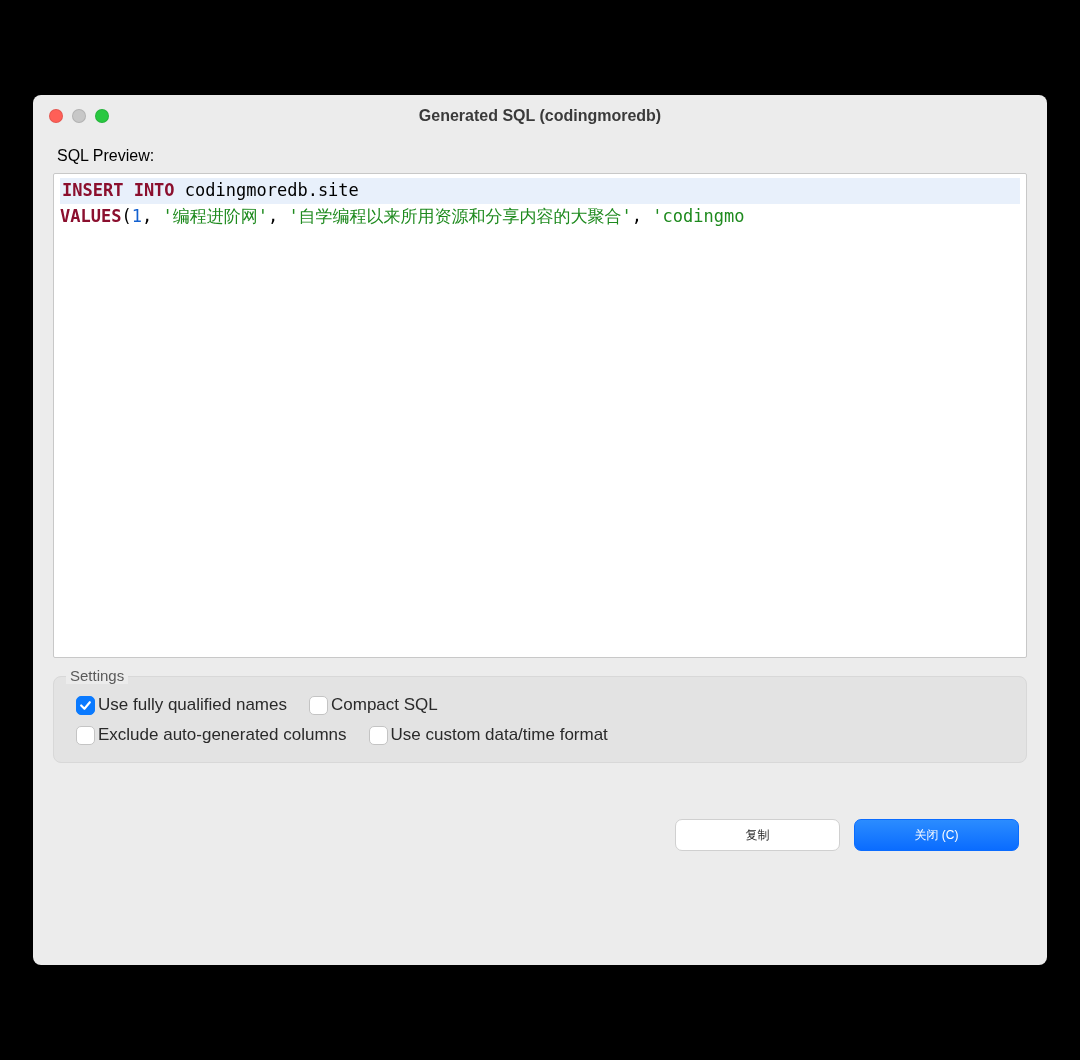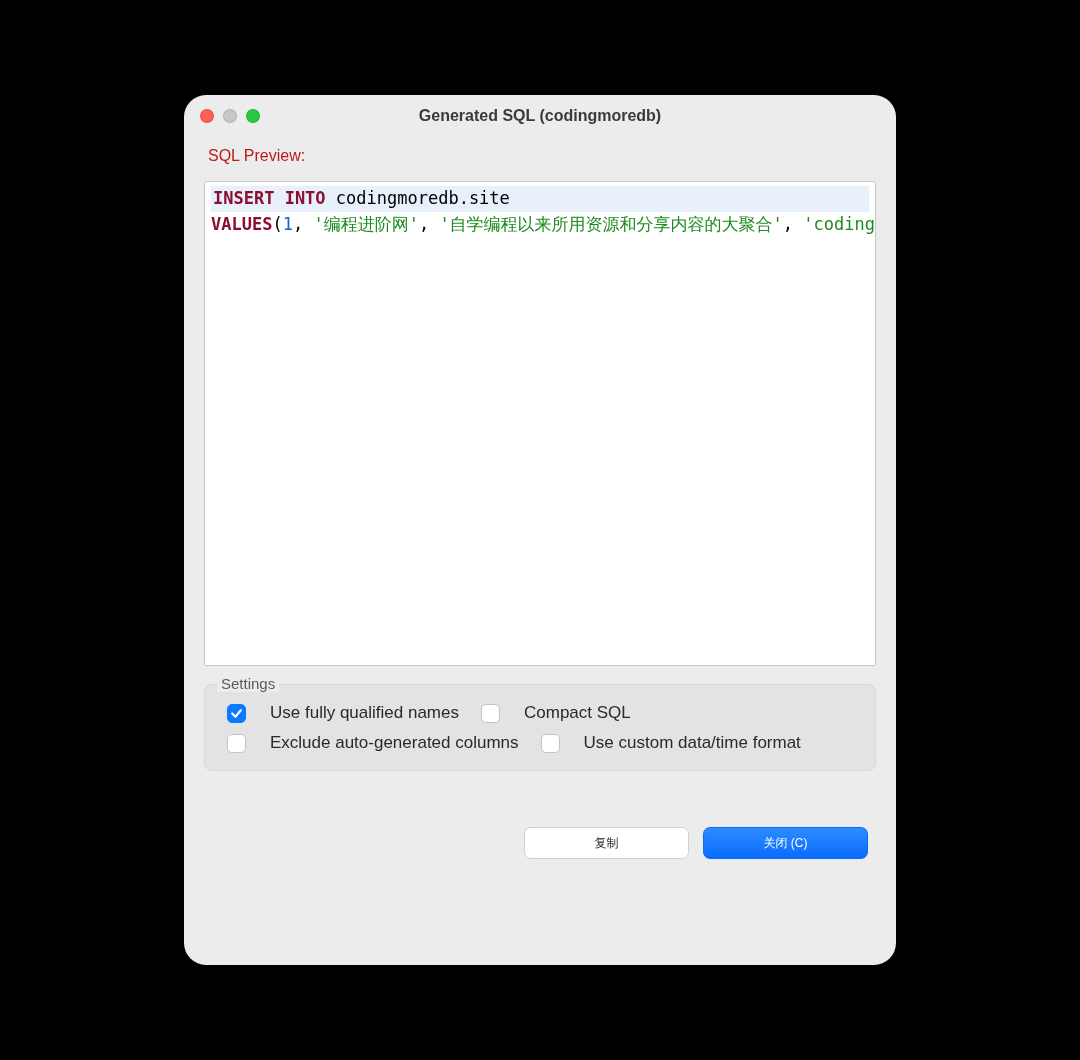--- a/index.html
+++ b/index.html
@@ -10,24 +10,24 @@
     body {
       background: #000;
       width: 1080px;
       height: 1060px;
       display: flex;
       align-items: center;
       justify-content: center;
       font-family: -apple-system, BlinkMacSystemFont, "Helvetica Neue", sans-serif;
     }
     .window {
-      width: 712px;
+      width: 1014px;
       height: 870px;
       background: #ececec;
-      border-radius: 22px;
+      border-radius: 8px;
       box-shadow: 0 20px 60px rgba(0,0,0,0.5);
       display: flex;
       flex-direction: column;
       overflow: hidden;
     }
     .titlebar {
       height: 42px;
       display: flex;
       align-items: center;
       padding: 0 16px;
@@ -55,22 +55,22 @@
       color: #3a3a3a;
     }
     .content {
       flex: 1;
       padding: 10px 20px 20px 20px;
       display: flex;
       flex-direction: column;
     }
     .section-label {
       font-size: 16px;
-      color: #b91c1c;
-      margin-bottom: 16px;
+      color: #000000;
+      margin-bottom: 8px;
       margin-left: 4px;
     }
     .sql-preview {
       background: #fff;
       border: 1px solid #c8c8c8;
       border-radius: 2px;
       height: 485px;
       overflow: hidden;
       font-family: "Menlo", "Monaco", monospace;
       font-size: 17px;
@@ -107,21 +107,21 @@
     .settings-row {
       display: flex;
       gap: 22px;
       margin-bottom: 10px;
       align-items: center;
     }
     .settings-row:last-child { margin-bottom: 3px; }
     .checkbox-item {
       display: flex;
       align-items: center;
-      gap: 24px;
+      gap: 3px;
       font-size: 17px;
       color: #2a2a2a;
     }
     .checkbox {
       width: 19px;
       height: 19px;
       border-radius: 5px;
       background: #fff;
       border: 1px solid #c4c4c4;
       display: flex;

